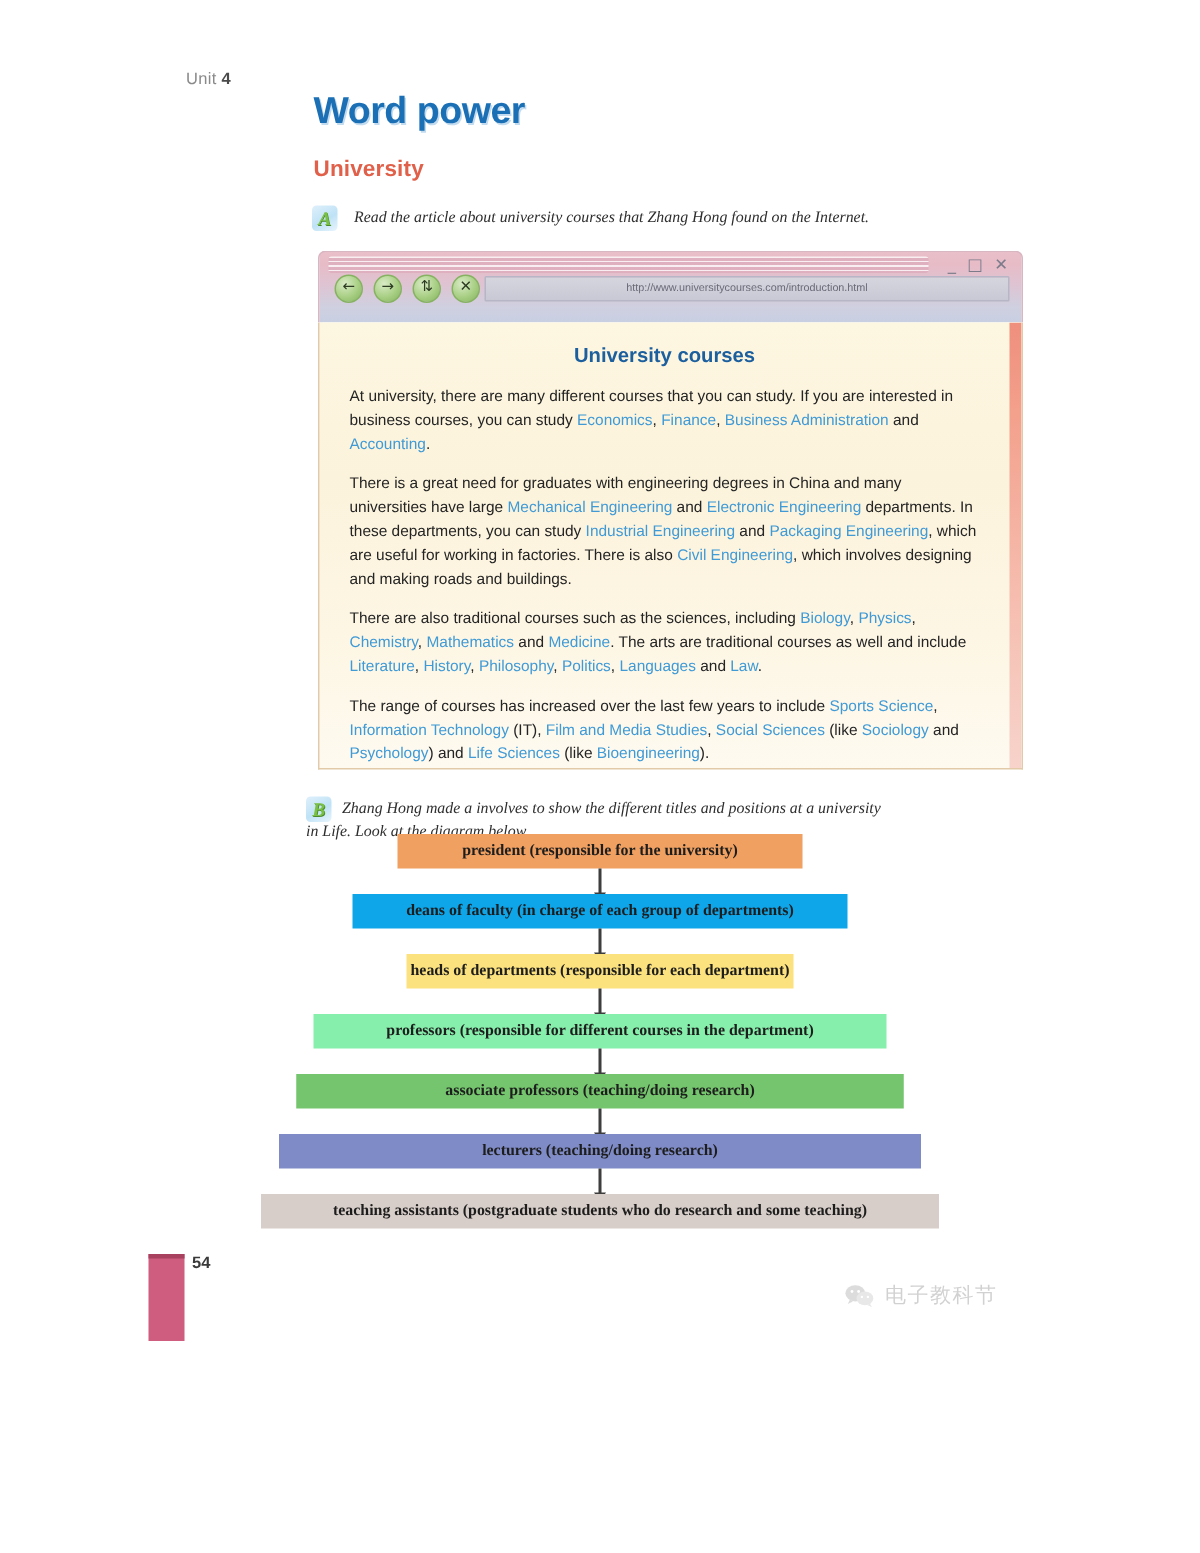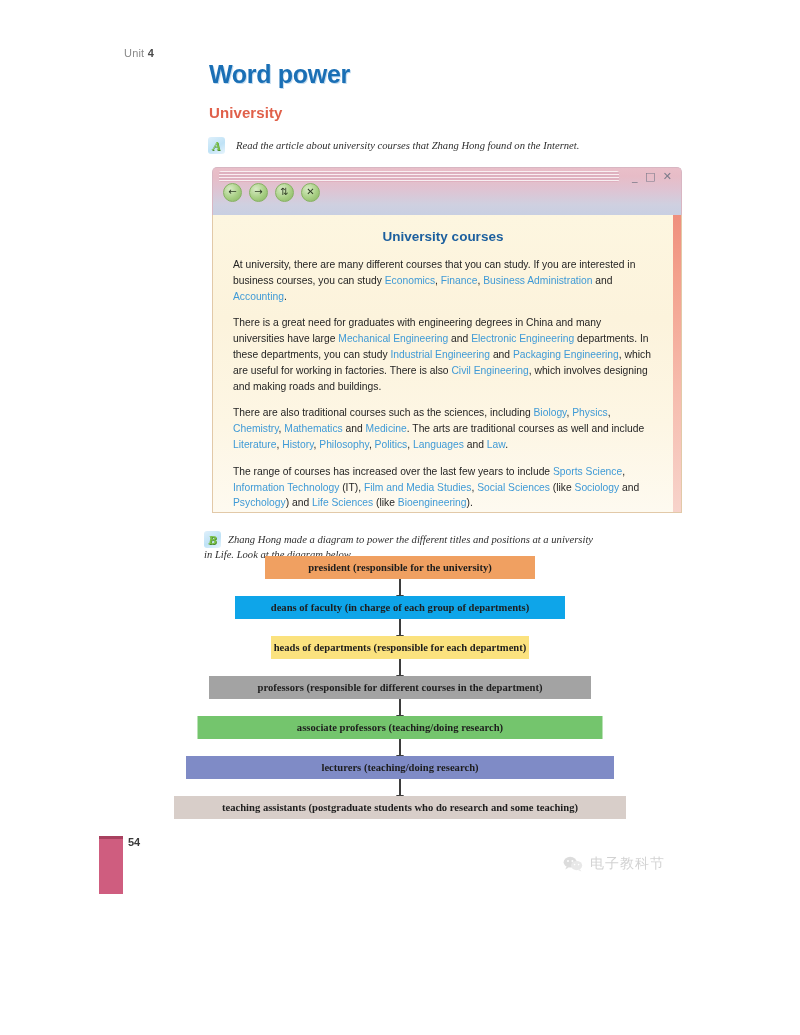--- a/index.html
+++ b/index.html
@@ -297,20 +297,23 @@
     <div id="titlebar-grooves"></div>
     <div id="window-controls">_ □ ✕</div>
 
     <div id="nav-buttons">
       <div class="nav-btn">←</div>
       <div class="nav-btn">→</div>
       <div class="nav-btn">⇅</div>
       <div class="nav-btn">✕</div>
     </div>
 
+    <div id="url-bar">
+      <div id="url-text">http://www.universitycourses.com/introduction.html</div>
+    </div>
   </div>
 
   <div id="browser-body">
     <div id="page-scrollbar"></div>
 
     <div id="article">
       <div id="article-title">University courses</div>
 
       <p class="para">At university, there are many different courses that you can study. If you are interested in business courses, you can study <span class="subj">Economics</span>, <span class="subj">Finance</span>, <span class="subj">Business Administration</span> and <span class="subj">Accounting</span>.</p>
 
@@ -318,39 +321,39 @@
 
       <p class="para">There are also traditional courses such as the sciences, including <span class="subj">Biology</span>, <span class="subj">Physics</span>, <span class="subj">Chemistry</span>, <span class="subj">Mathematics</span> and <span class="subj">Medicine</span>. The arts are traditional courses as well and include <span class="subj">Literature</span>, <span class="subj">History</span>, <span class="subj">Philosophy</span>, <span class="subj">Politics</span>, <span class="subj">Languages</span> and <span class="subj">Law</span>.</p>
 
       <p class="para">The range of courses has increased over the last few years to include <span class="subj">Sports Science</span>, <span class="subj">Information Technology</span> (IT), <span class="subj">Film and Media Studies</span>, <span class="subj">Social Sciences</span> (like <span class="subj">Sociology</span> and <span class="subj">Psychology</span>) and <span class="subj">Life Sciences</span> (like <span class="subj">Bioengineering</span>).</p>
     </div>
   </div>
 </div>
 
 <div class="task-letter" id="task-b-letter">B</div>
 <div class="task-text" id="task-b-text">
-  <span>Zhang Hong made a diagram to power the different titles and positions at a university</span>
+  <span>Zhang Hong made a involves to show the different titles and positions at a university</span>
   <span class="l2">in Life. Look at the diagram below.</span>
 </div>
 
 <div id="diagram">
   <div class="level">
     <div class="bar" id="bar-0" style="background: rgb(240, 160, 97); width: 270px;">president (responsible for the university)</div>
     <div class="arrow"></div>
   </div>
   <div class="level">
     <div class="bar" id="bar-1" style="background: #0ea5e9; width: 330px;">deans of faculty (in charge of each group of departments)</div>
     <div class="arrow"></div>
   </div>
   <div class="level">
     <div class="bar" id="bar-2" style="background: rgb(251, 226, 126); width: 258px;">heads of departments (responsible for each department)</div>
     <div class="arrow"></div>
   </div>
   <div class="level">
-    <div class="bar" id="bar-3" style="background: #a3a3a3; width: 382px;">professors (responsible for different courses in the department)</div>
+    <div class="bar" id="bar-3" style="background: #86efac; width: 382px;">professors (responsible for different courses in the department)</div>
     <div class="arrow"></div>
   </div>
   <div class="level">
     <div class="bar" id="bar-4" style="background: rgb(116, 197, 109); width: 405px;">associate professors (teaching/doing research)</div>
     <div class="arrow"></div>
   </div>
   <div class="level">
     <div class="bar" id="bar-5" style="background: rgb(127, 139, 198); width: 428px;">lecturers (teaching/doing research)</div>
     <div class="arrow"></div>
   </div>

